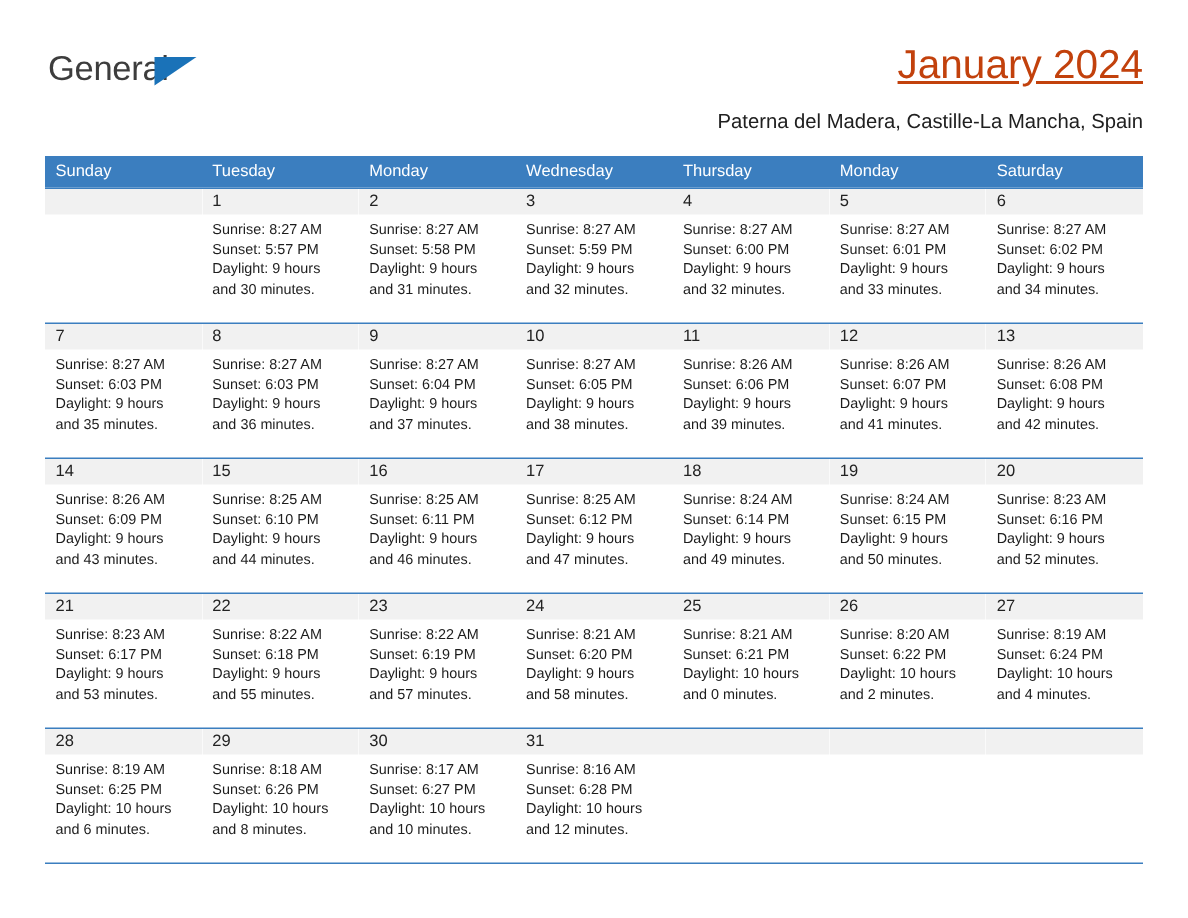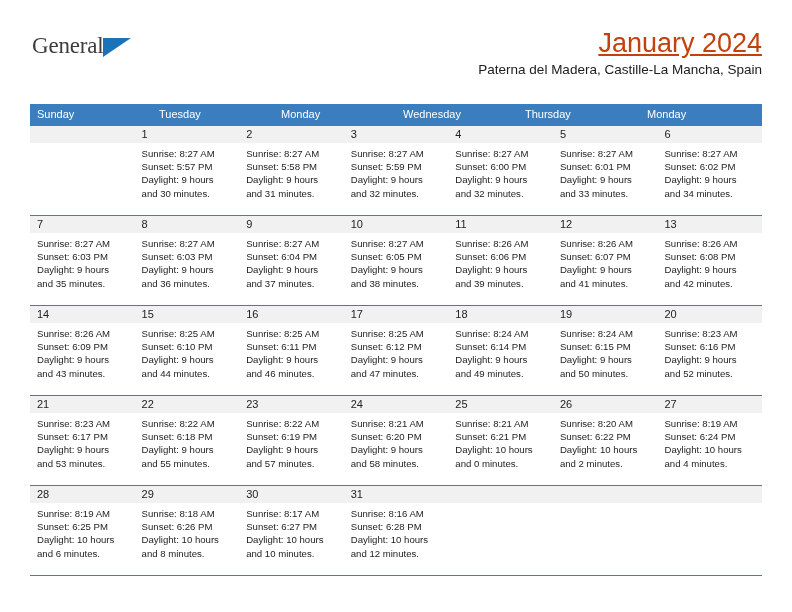--- a/index.html
+++ b/index.html
@@ -38,21 +38,20 @@
     height: 58px;
     line-height: 1;
   }
   .logo-row1 {
     position: relative;
     display: block;
     font-size: 23px;
     color: #3d3d3d;
     letter-spacing: -0.2px;
     height: 26px;
-    font-family: Liberation Serif, serif;
   }
   .logo-tri {
     position: absolute;
     left: 71px;
     top: 4px;
     width: 0;
     height: 0;
     border-left: 28px solid #1a72b8;
     border-bottom: 19px solid transparent;
   }
@@ -75,21 +74,21 @@
     font-size: 27px;
     color: #c2410c;
     line-height: 34px;
     white-space: nowrap;
     text-decoration: underline;
   }
   .cal-subtitle {
     font-size: 13.5px;
     color: #202020;
     line-height: 20px;
-    margin-top: 0;
+    margin-top: 11px;
     white-space: nowrap;
   }
 
   
   .calendar {
     position: absolute;
     left: 30px;
     top: 104px;
     width: 732px;
   }
@@ -175,20 +174,21 @@
 
   <div class="calendar">
 
     <div class="weekday-row">
       <div class="weekday">Sunday</div>
       <div class="weekday">Tuesday</div>
       <div class="weekday">Monday</div>
       <div class="weekday">Wednesday</div>
       <div class="weekday">Thursday</div>
       <div class="weekday">Monday</div>
+      <div class="weekday">Saturday</div>
     </div>
 
     <div class="week-row">
       <div class="day-cell empty">
         <div class="day-band"></div>
 
       </div>
       <div class="day-cell">
         <div class="day-band">1</div>
         <div class="day-info">

